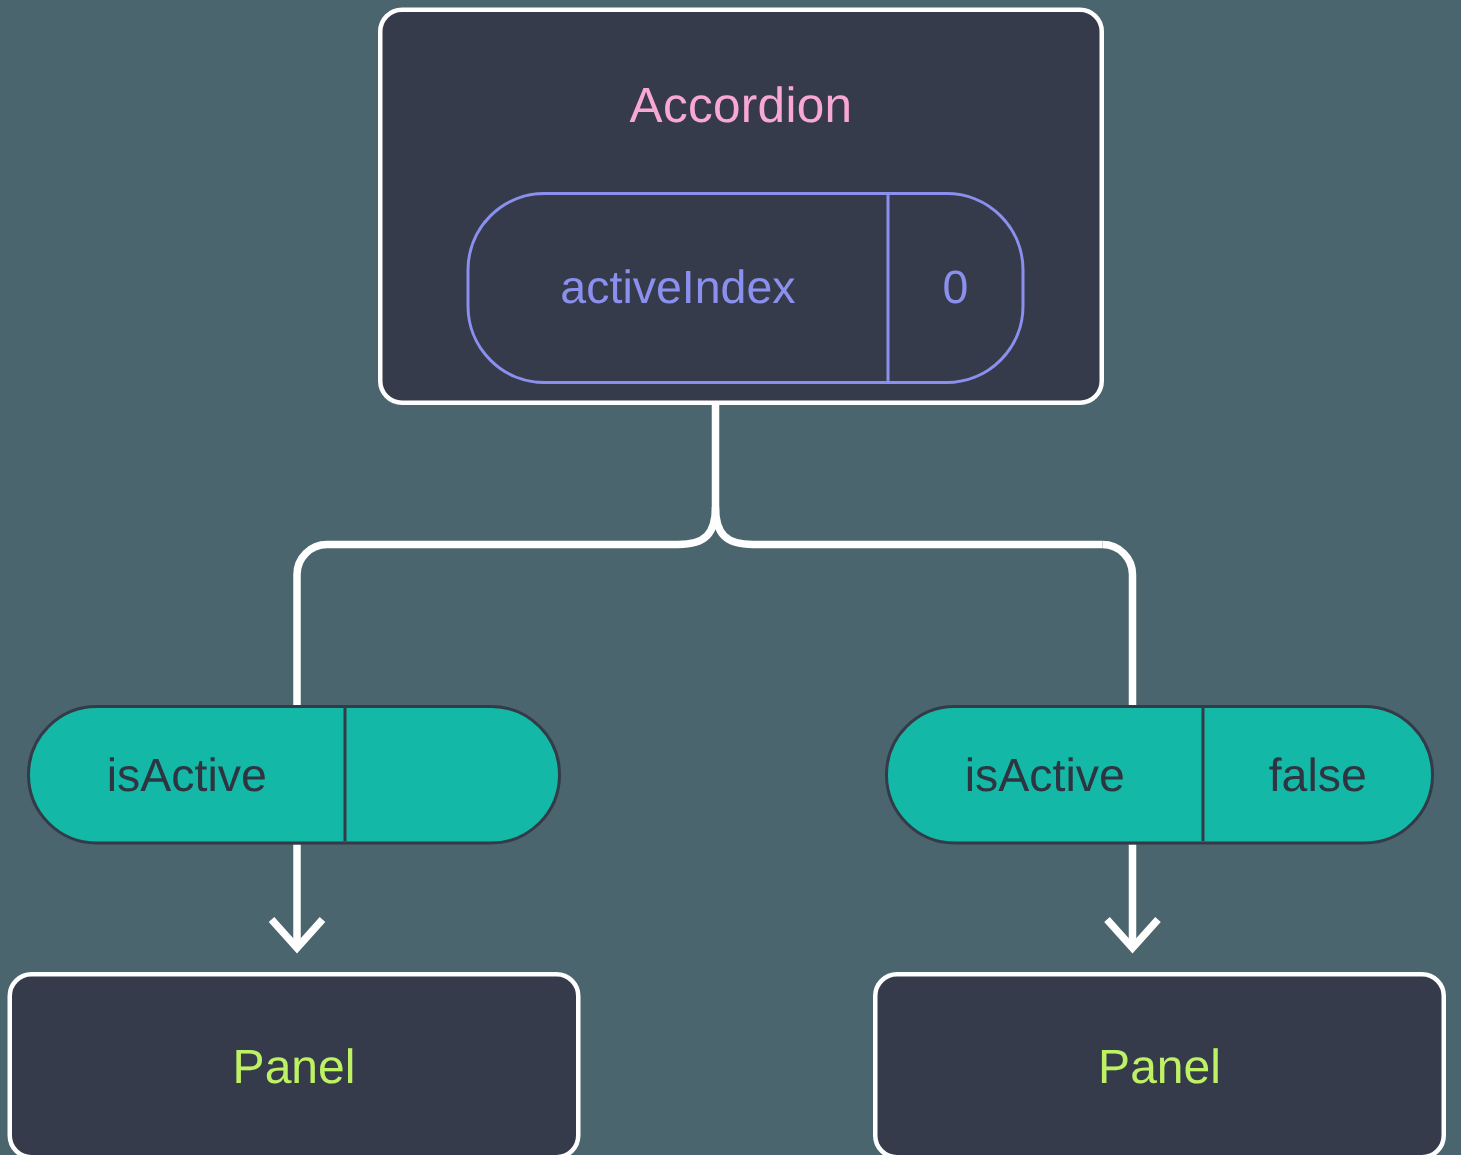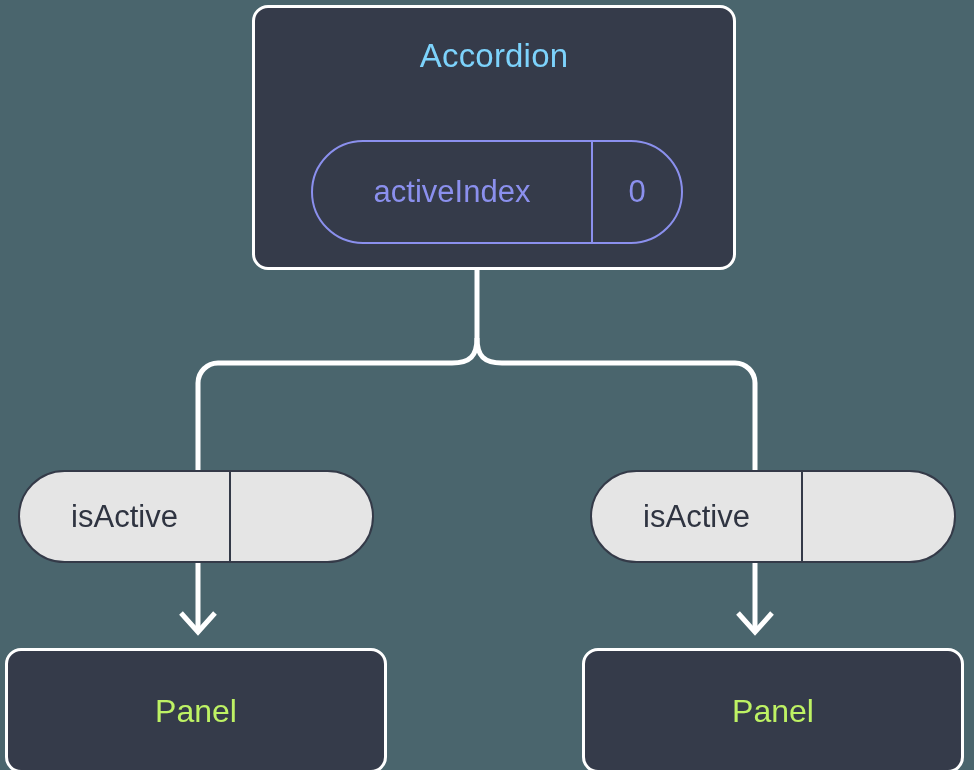--- a/index.html
+++ b/index.html
@@ -45,35 +45,35 @@
 
   #accordion-card {
     left: 252px;
     top: 5px;
     width: 484px;
     height: 265px;
     justify-content: flex-start;
   }
 
   .card-title {
-    color: #7dd3fc;
+    color: #f9a8d4;
     font-size: 33px;
     font-weight: 400;
     letter-spacing: 0.2px;
     line-height: 1;
-    margin-top: 31px;
+    margin-top: 45px;
   }
 
   
   #active-index-pill {
     position: absolute;
     left: 56px;
-    top: 132px;
+    top: 120px;
     width: 372px;
-    height: 104px;
+    height: 128px;
     box-sizing: border-box;
     border: 2px solid #8b90ee;
     border-radius: 52px;
     display: flex;
     align-items: stretch;
     background: transparent;
   }
   #active-index-pill .pill-key {
     flex: 0 0 280px;
     display: flex;
@@ -90,21 +90,21 @@
     align-items: center;
     justify-content: center;
     color: #8b90ee;
     font-size: 31px;
   }
 
   
   .prop-pill {
     position: absolute;
     box-sizing: border-box;
-    background: #e5e5e5;
+    background: #14b8a6;
     border: 2px solid #343a48;
     border-radius: 50px;
     display: flex;
     align-items: stretch;
     overflow: hidden;
   }
   .prop-pill .pill-key,
   .prop-pill .pill-val {
     display: flex;
     align-items: center;
@@ -189,20 +189,21 @@
       <div class="pill-val">0</div>
     </div>
   </div>
 
   <div class="prop-pill" id="pill-left">
     <div class="pill-key">isActive</div>
   </div>
 
   <div class="prop-pill" id="pill-right">
     <div class="pill-key">isActive</div>
+    <div class="pill-val">false</div>
   </div>
 
   <div class="card panel-card" id="panel-left">
     <div class="panel-title">Panel</div>
   </div>
 
   <div class="card panel-card" id="panel-right">
     <div class="panel-title">Panel</div>
   </div>
 

